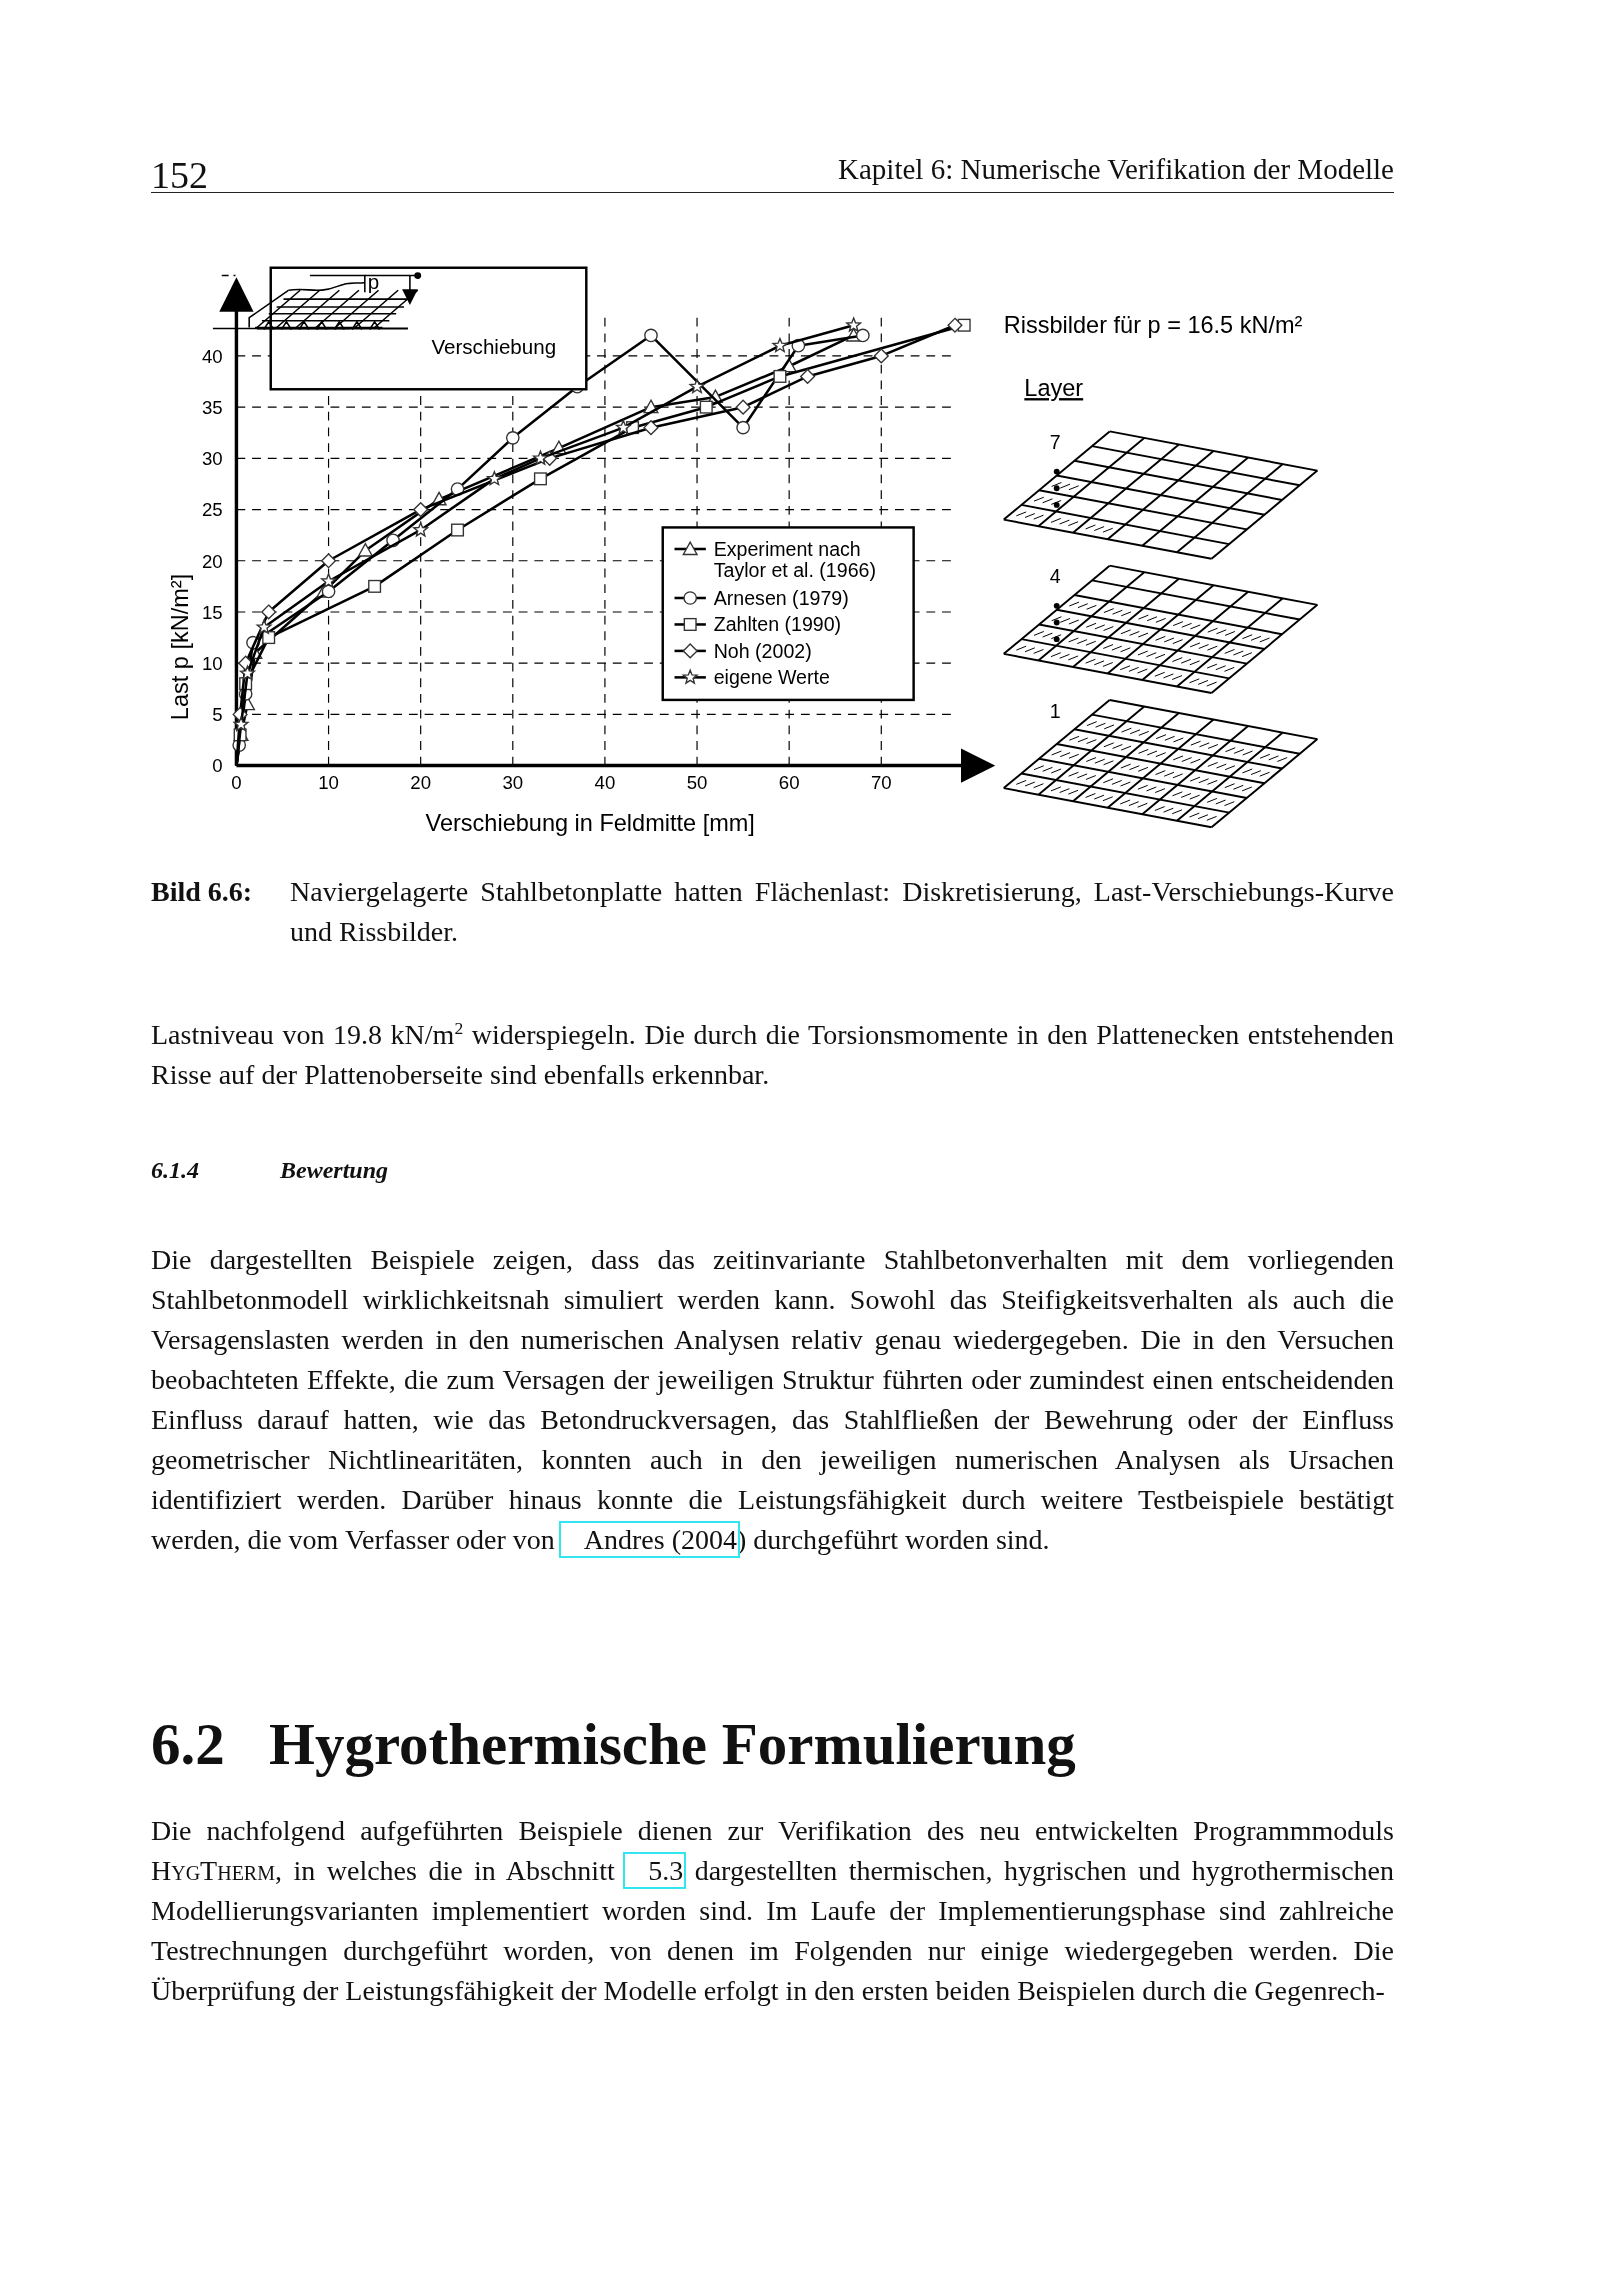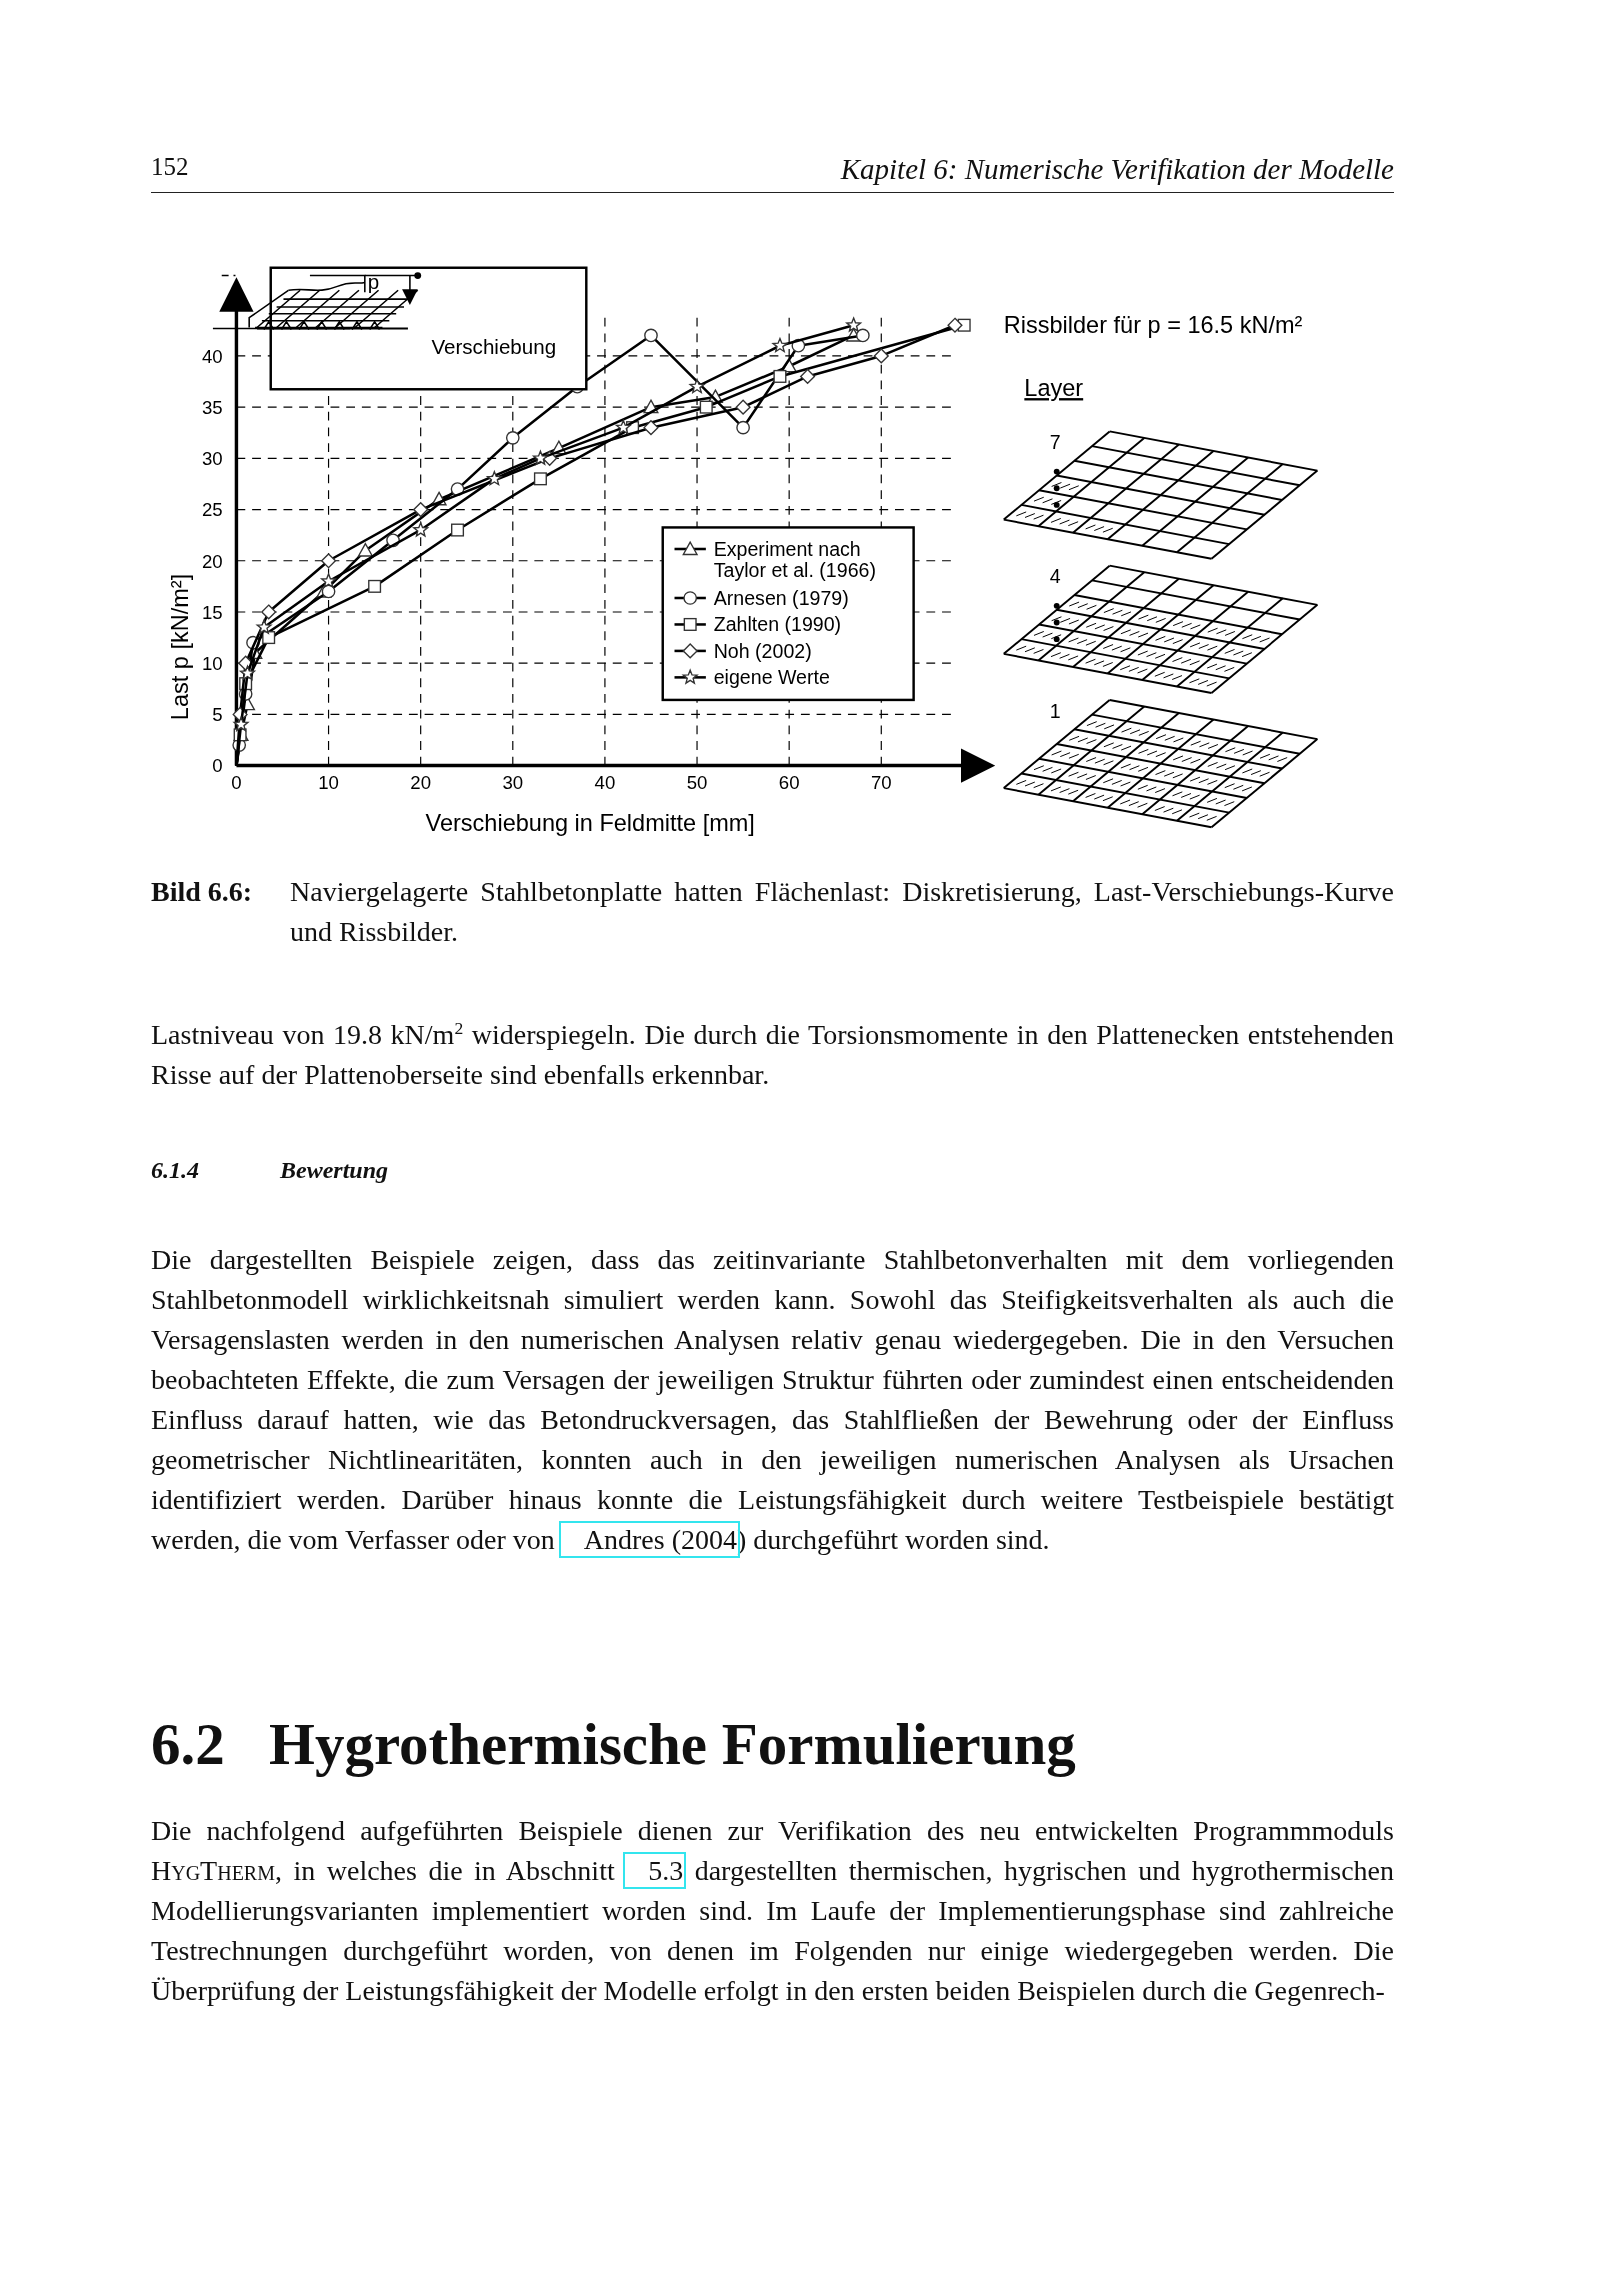--- a/index.html
+++ b/index.html
@@ -1,19 +1,19 @@
 <!DOCTYPE html>
 <html><head>
 <meta charset="utf-8">
 <style>
   html, body { margin:0; padding:0; background:#fff; }
   body { width:1620px; height:2293px; position:relative; font-family:"DejaVu Serif","Liberation Serif",serif; color:#111; }
   .page-header { position:absolute; left:151px; top:149px; width:1243px; height:43px; border-bottom:1.5px solid #222; }
-  .page-num { position:absolute; left:0; top:3.9px; font-size:25px; font-family:"Liberation Serif",serif; }
-  .running-head { position:absolute; right:0; top:3.9px; font-size:29px; font-style:italic; font-family:"Liberation Serif",serif; }
+  .page-num { position:absolute; left:0; top:3.9px; font-size:38px; font-family:"Liberation Serif",serif; }
+  .running-head { position:absolute; right:0; top:3.9px; font-size:29px; font-family:"Liberation Serif",serif; }
   .figure { position:absolute; left:151px; top:255px; width:1243px; height:588px; }
   .figure svg { position:absolute; left:0; top:0; }
   .chart-text { font-family:"Liberation Sans","DejaVu Sans",sans-serif; }
   .caption { position:absolute; left:151px; top:872px; width:1243px; font-size:28px; line-height:40px; font-family:"Liberation Serif",serif; }
   .caption .lbl { font-weight:bold; position:absolute; left:0; top:0;text-align:center; }
   .caption .txt { margin-left:139px; text-align:justify; text-align-last:left; display:block; }
   .para { position:absolute; left:151px; width:1243px; font-size:28px; line-height:40px; text-align:justify; font-family:"Liberation Serif",serif; }
   .h3 { position:absolute; left:151px; top:1157px; font-size:24px; font-weight:bold; font-family:"Liberation Serif",serif;font-style:italic; }
   .h3 .num { display:inline-block; width:129px; }
   .h2 { position:absolute; left:151px; top:1710px; font-size:59px; font-weight:bold; font-family:"Liberation Serif",serif; }

